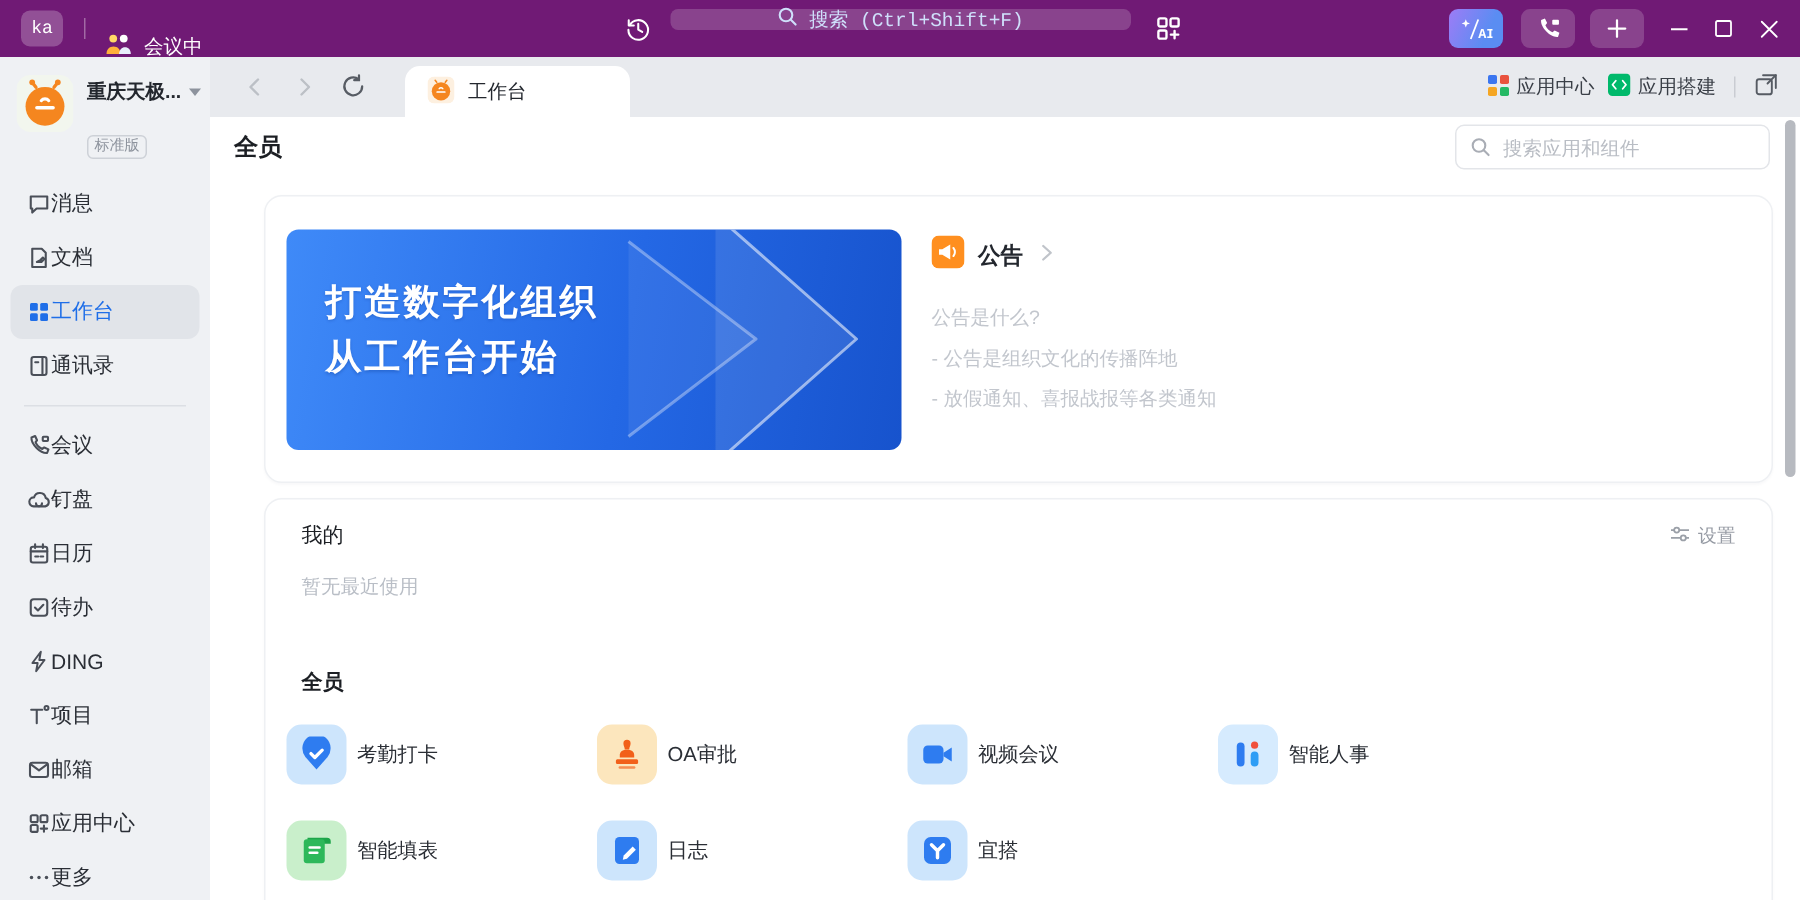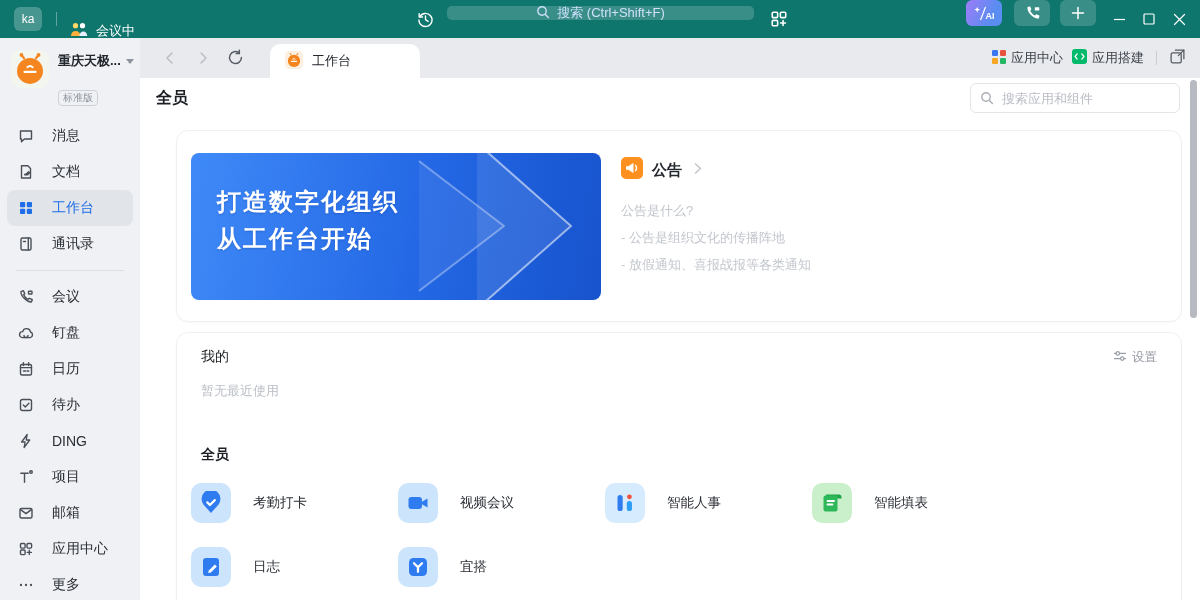--- a/index.html
+++ b/index.html
@@ -1,52 +1,52 @@
 <!DOCTYPE html>
 <html><head>
 <meta charset="utf-8">
 <style>
   * { box-sizing: border-box; margin: 0; padding: 0; }
   html,body { width:1200px; height:600px; overflow:hidden;
     font-family:"Liberation Sans","DejaVu Sans",sans-serif; background:#fff; }
 
   
-  .titlebar { position:relative; height:38px; background:#0f766e; color:#fff; }
+  .titlebar { position:relative; height:38px; background:#701a75; color:#fff;font-family:Liberation Mono, monospace; }
   .tb-logo { position:absolute; left:14px; top:7px; width:28px; height:24px;
     background:rgba(255,255,255,.24); border-radius:6px; font-size:12px;
     display:flex; align-items:center; justify-content:center; cursor:pointer; }
   .tb-divider { position:absolute; left:56px; top:12px; width:1px; height:14px; background:rgba(255,255,255,.35); }
   .tb-meeting { position:absolute; left:70px; top:12px; height:38px; display:flex; align-items:center; gap:7px; font-size:13px; cursor:pointer; }
   .tb-history { position:absolute; left:416px; top:10px; cursor:pointer; }
   .tb-search { position:absolute; left:447px; top:6px; width:307px; height:14px;
     background:rgba(255,255,255,.18); border-radius:5px; display:flex; align-items:center;
     justify-content:center; gap:7px; color:#cfe0fb; font-size:13px; cursor:text; }
   .tb-gridplus { position:absolute; left:770px; top:10px; cursor:pointer; }
-  .tb-right { position:absolute; right:6px; top:0; height:38px; display:flex; align-items:flex-start; }
+  .tb-right { position:absolute; right:6px; top:0; height:38px; display:flex; align-items:center; }
   .tb-btn { width:36px; height:26px; border-radius:6px; display:flex; align-items:center;
     justify-content:center; background:rgba(255,255,255,.18); cursor:pointer; }
   .tb-ai { background:linear-gradient(115deg,#9d7cf6 0%,#5a8df2 70%); margin-right:12px; }
   .tb-phone { margin-right:10px; }
   .tb-plus { margin-right:8px; }
   .win-btn { width:30px; height:38px; display:flex; align-items:center; justify-content:center; cursor:pointer; }
 
   
   .body-row { display:flex; height:562px; }
 
   
   .sidebar { width:140px; background:#eff1f4; flex:0 0 auto; padding-top:8px; }
   .org { display:flex; gap:9px; padding:4px 8px 12px 11px; cursor:pointer; }
   .org-avatar { width:38px; height:38px; flex:0 0 auto; }
   .org-meta { padding-top:2px; }
   .org-name-row { display:flex; align-items:center; gap:5px; }
   .org-name { font-size:13px; font-weight:bold; color:#23272e; white-space:nowrap; }
   .caret { width:0; height:0; border-left:4px solid transparent; border-right:4px solid transparent; border-top:5px solid #8d939d; }
   .org-badge { display:inline-block; margin-top:20px; font-size:10px; color:#8d939d;
     border:1px solid #cdd1d7; border-radius:4px; padding:0 4px; line-height:14px; }
-  .side-item { display:flex; align-items:center; gap:18px; height:36px; padding-left:11px;
+  .side-item { display:flex; align-items:center; gap:0; height:36px; padding-left:11px;
     margin:0 7px; border-radius:8px; font-size:14px; color:#2a2e35; cursor:pointer; }
   .side-item .si-icon { color:#4a4f58; display:flex; }
   .side-item.active { background:#e1e4e9; color:#1f6ee8; }
   .side-item.active .si-icon { color:#1f6ee8; }
   .side-divider { height:1px; background:#dcdfe4; margin:8px 16px; }
 
   
   .main-col { flex:1 1 auto; display:flex; flex-direction:column; }
   .tabstrip { position:relative; height:40px; background:#e8eaee; flex:0 0 auto; }
   .nav-ic { position:absolute; top:12px; cursor:pointer; }
@@ -87,21 +87,21 @@
   .ann-line { margin-top:9px; font-size:13px; color:#c2c6cd; }
 
   .my-title { position:absolute; left:24px; top:15px; font-size:14px; font-weight:normal; color:#1c1f24; }
   .settings { position:absolute; right:24px; top:16px; display:flex; align-items:center; gap:5px;
     color:#969ba4; font-size:12.5px; cursor:pointer; }
   .my-empty { position:absolute; left:24px; top:49px; font-size:13px; color:#b9bec6; }
   .all-title { position:absolute; left:24px; top:113px; font-size:14px; font-weight:bold; color:#1c1f24; }
   .app-grid { position:absolute; left:14px; top:138px; width:985px; display:flex; flex-wrap:wrap; }
   .app-item { width:207px; height:64px; display:flex; align-items:center; cursor:pointer; }
   .app-tile { width:40px; height:40px; border-radius:10px; display:flex; align-items:center; justify-content:center; flex:0 0 auto; }
-  .app-label { margin-left:22px; font-size:13.5px; color:#2a2e35; }
+  .app-label { margin-left:7px; font-size:13.5px; color:#2a2e35; }
 </style>
 </head>
 <body>
 
 <div class="titlebar">
   <div class="tb-logo">
       <span>ka</span>
     </div>
   <div class="tb-divider"></div>
   <div class="tb-meeting">
@@ -418,20 +418,31 @@
             <div class="app-item">
               <span class="app-tile" style="background:#cde5fc">
                 <svg width="24" height="24" viewBox="0 0 24 24">
                   <path d="M12 22 4.6 13.7a9.4 9.4 0 1 1 14.8 0Z" fill="#2e7cf0"></path>
                   <path d="m8.3 11.4 2.6 2.6 4.9-4.9" stroke="#fff" stroke-width="2.2" fill="none" stroke-linecap="round" stroke-linejoin="round"></path>
                 </svg>
               </span>
               <span class="app-label">考勤打卡</span>
             </div>
             <div class="app-item">
+              <span class="app-tile" style="background:#fce6bd">
+                <svg width="24" height="24" viewBox="0 0 24 24" fill="#f2601a">
+                  <path d="M9.6 4.6a2.4 2.4 0 0 1 4.8 0c0 1.5-.9 2.4-.9 3.9h-3c0-1.5-.9-2.4-.9-3.9Z"></path>
+                  <path d="M7.2 12.2c0-2 2-3.6 4.8-3.6s4.8 1.6 4.8 3.6v1.8H7.2Z"></path>
+                  <rect x="4.6" y="15.2" width="14.8" height="3.2" rx="1"></rect>
+                  <rect x="6.4" y="19.8" width="11.2" height="1.7" rx=".85" opacity=".65"></rect>
+                </svg>
+              </span>
+              <span class="app-label">OA审批</span>
+            </div>
+            <div class="app-item">
               <span class="app-tile" style="background:#cde5fc">
                 <svg width="24" height="24" viewBox="0 0 24 24">
                   <rect x="2.5" y="6" width="13.5" height="12" rx="3" fill="#2e7cf0"></rect>
                   <path d="M16 10.8 21.5 7.4v9.2L16 13.2Z" fill="#2e7cf0"></path>
                 </svg>
               </span>
               <span class="app-label">视频会议</span>
             </div>
             <div class="app-item">
               <span class="app-tile" style="background:#d6ebfe">

